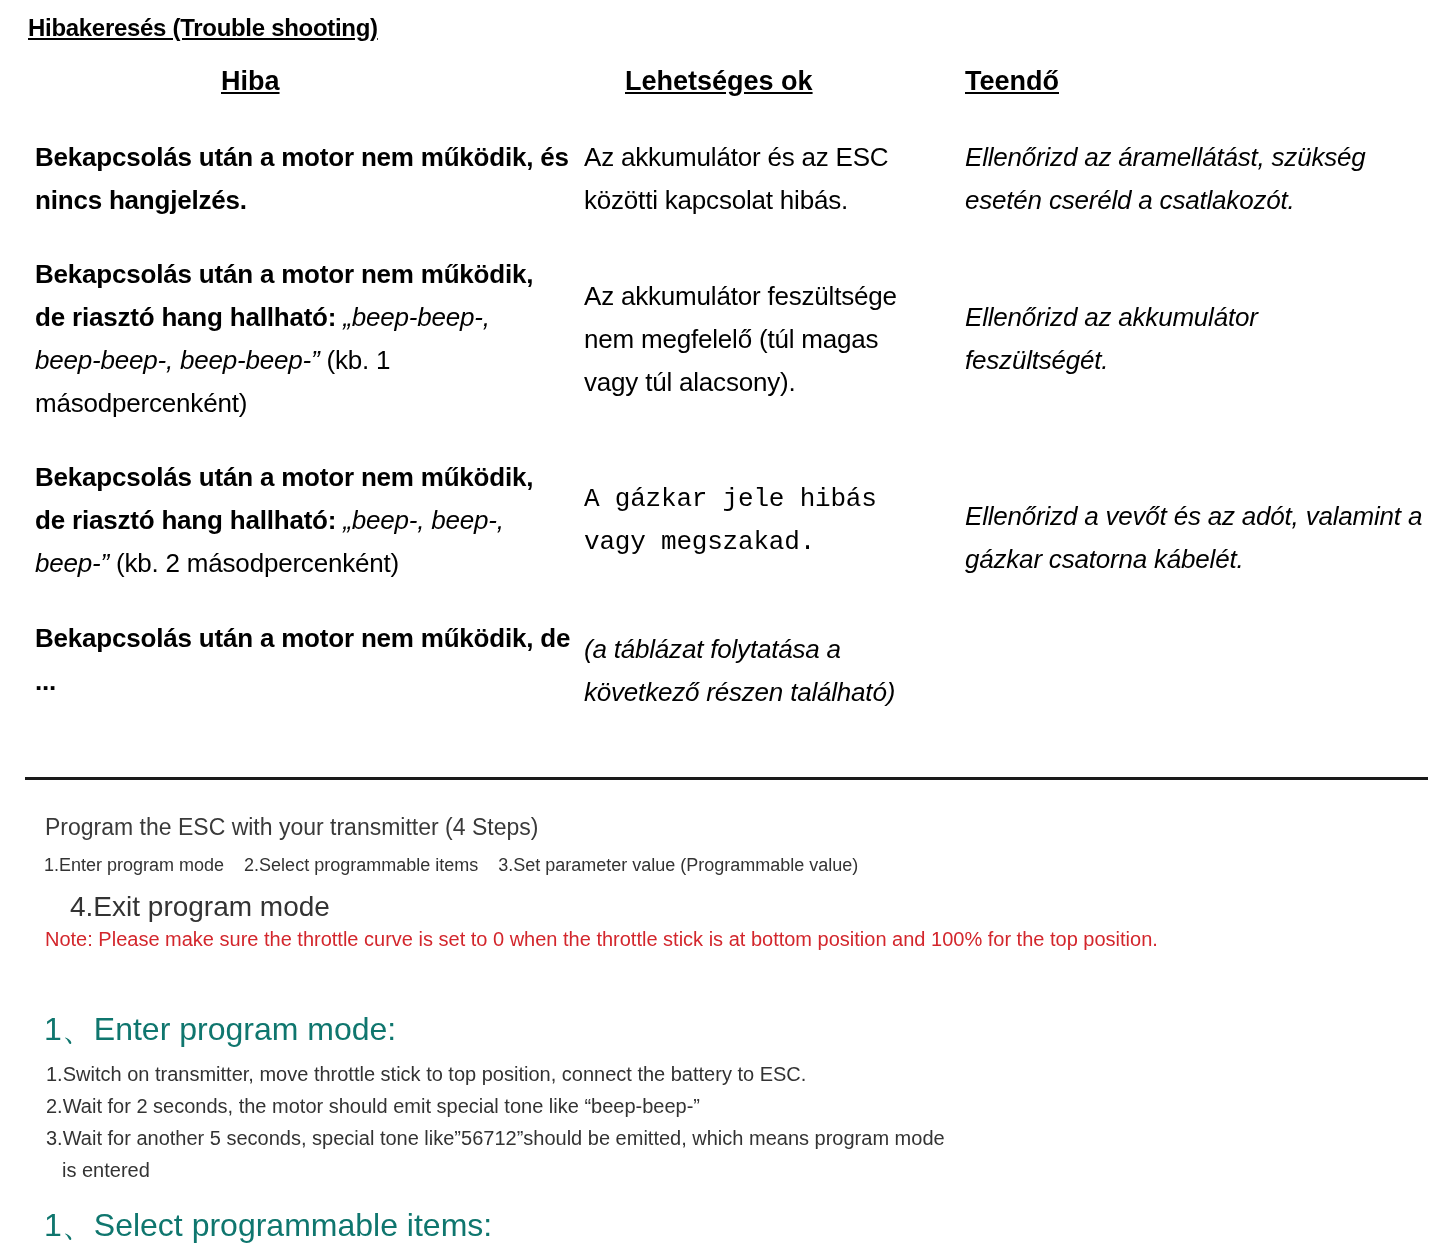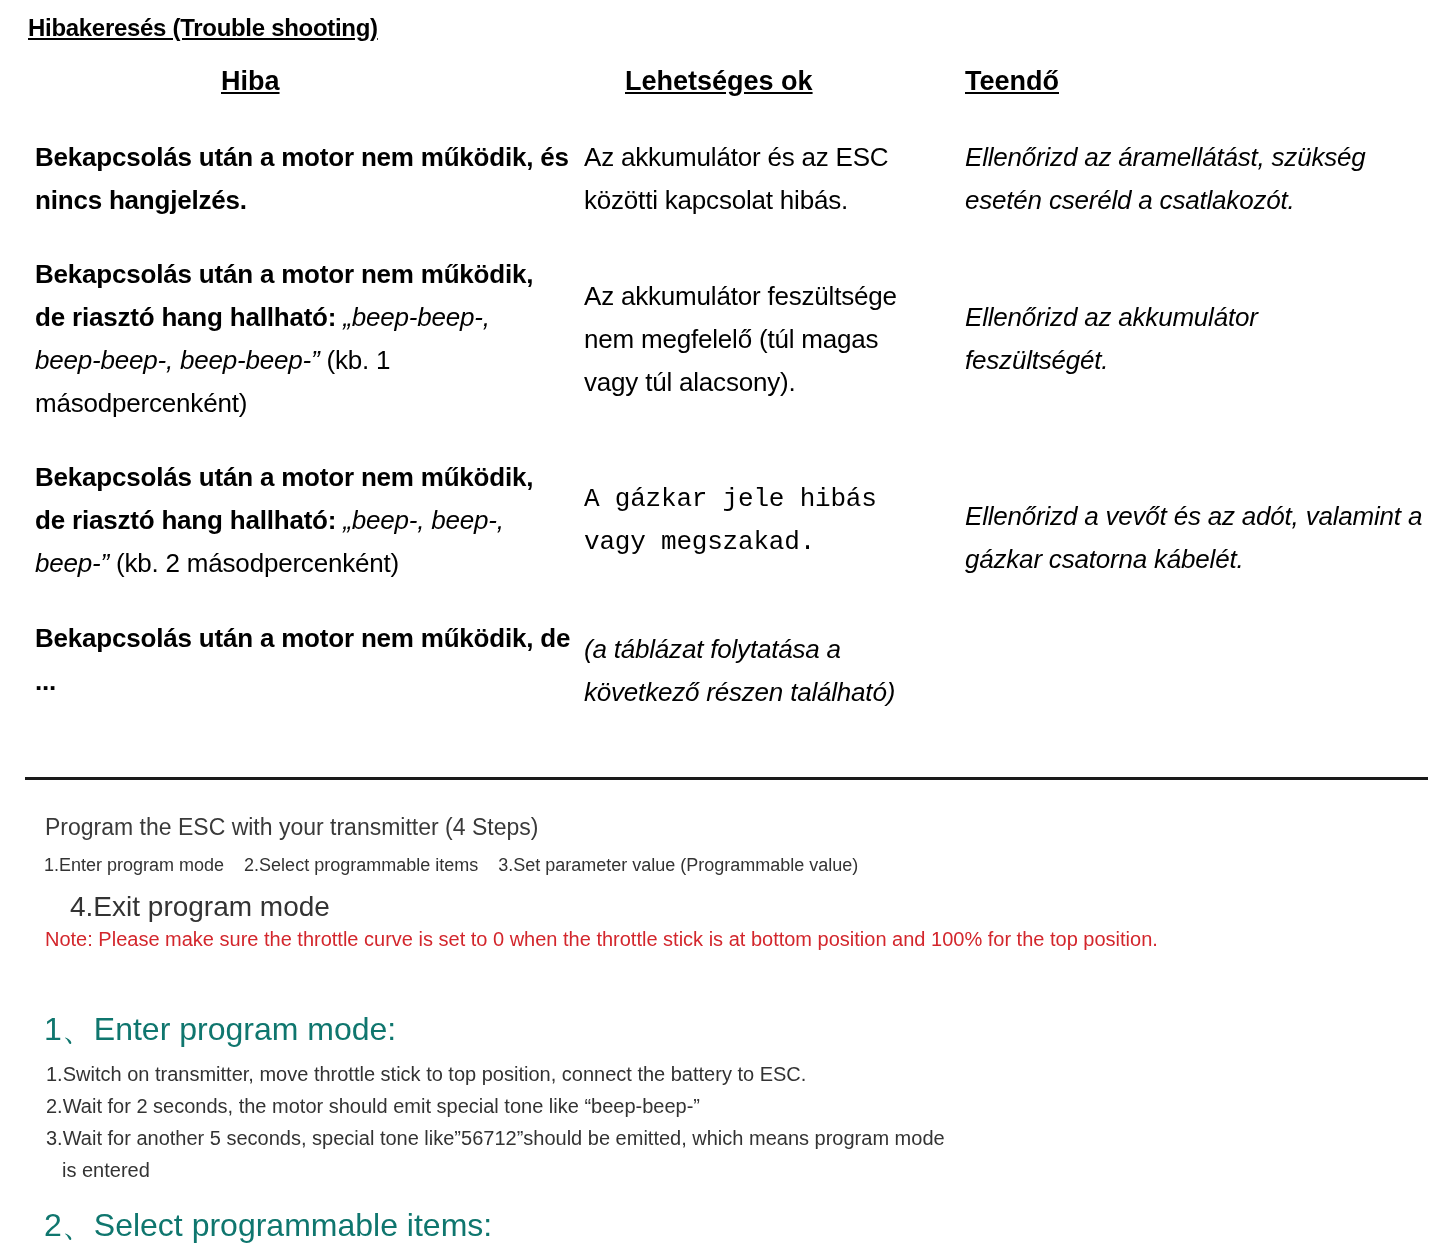--- a/index.html
+++ b/index.html
@@ -82,15 +82,15 @@
   <div class="abs esc-steps">1.Enter program mode    2.Select programmable items    3.Set parameter value (Programmable value)</div>
   <div class="abs esc-step4">4.Exit program mode</div>
   <div class="abs note">Note:  Please make sure the throttle curve is set to 0 when the throttle stick is at bottom position and 100% for the top position.</div>
 
   <div class="abs h2 sec1">1、Enter program mode:</div>
   <div class="abs li" style="top:1058px;">1.Switch on transmitter, move throttle stick to top position, connect the battery to ESC.</div>
   <div class="abs li" style="top:1090px;">2.Wait for 2 seconds, the motor should emit special tone like “beep-beep-”</div>
   <div class="abs li" style="top:1122px;">3.Wait for another 5 seconds, special tone like”56712”should be emitted, which means program mode</div>
   <div class="abs li indent" style="top:1154px;">is entered</div>
 
-  <div class="abs h2 sec2">2、Select programmable items:</div>
+  <div class="abs h2 sec2">1、Select programmable items:</div>
 
 </div>
 
 </body></html>

